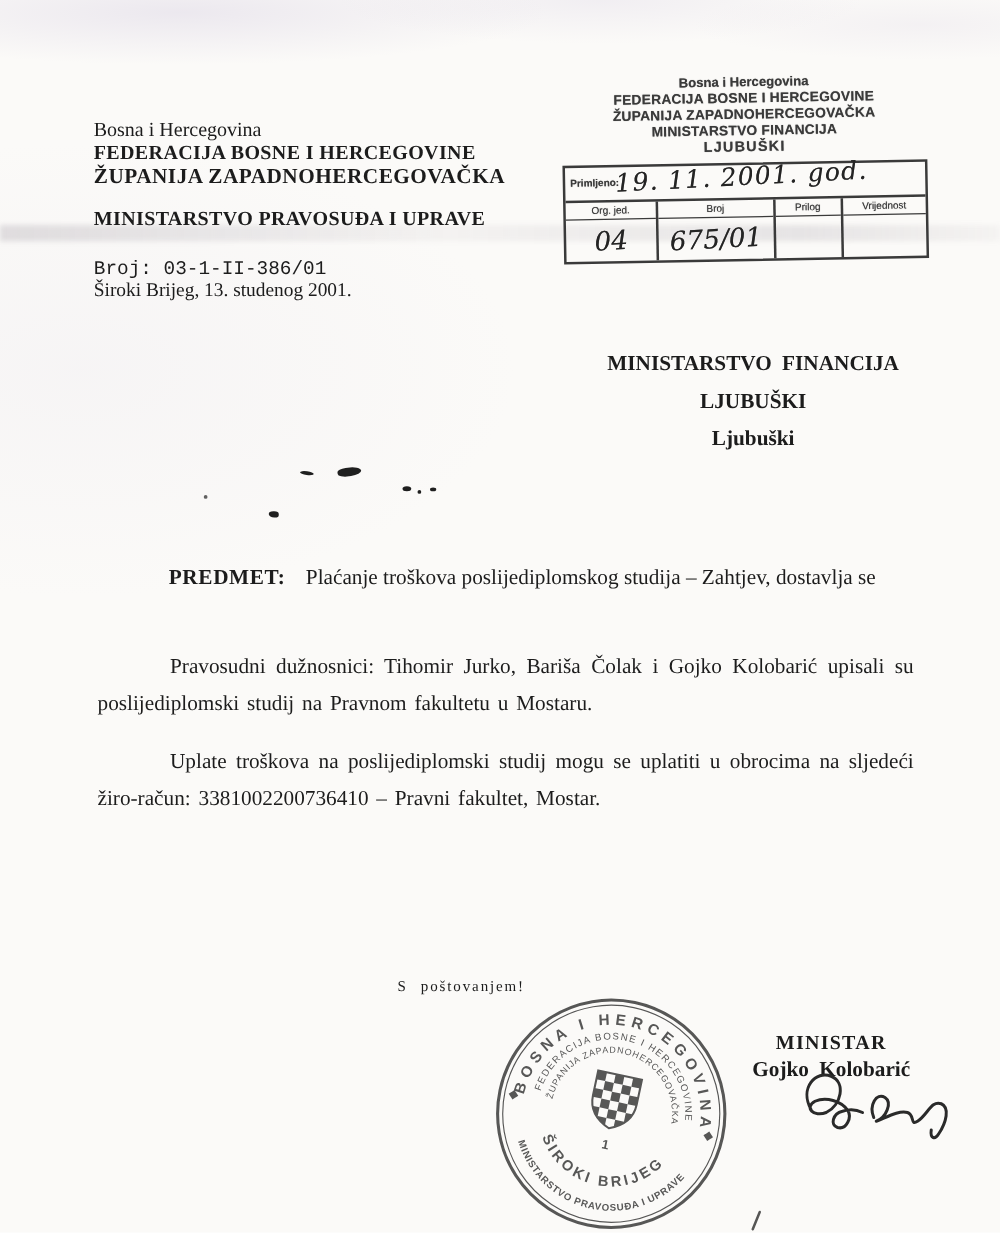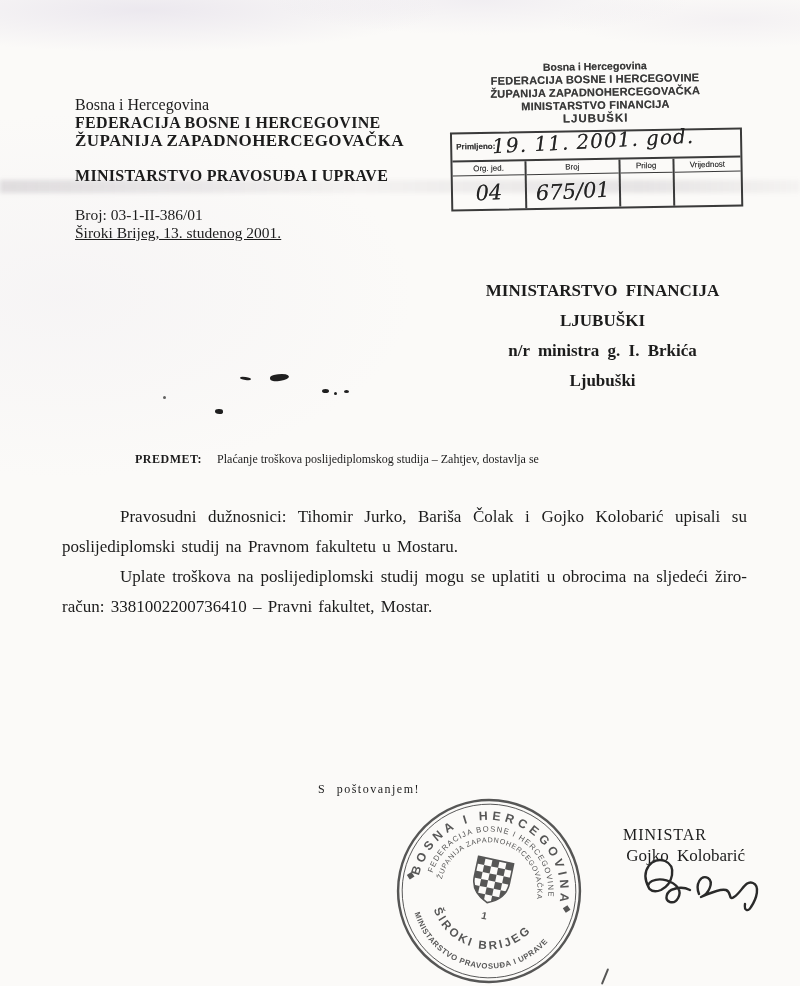--- a/index.html
+++ b/index.html
@@ -19,22 +19,22 @@
   
   .scan-band{position:absolute;left:0;top:180px;width:100%;height:13px;
     background:linear-gradient(90deg, rgba(120,112,125,.20), rgba(150,142,155,.07) 45%, rgba(125,118,130,.16) 80%, rgba(125,118,130,.05));
     filter:blur(2px);}
   
   .sender{position:absolute;left:75px;top:96px;line-height:18px;}
   .sender .l1{font-size:16px;}
   .sender .l2{font-size:16px;font-weight:bold;letter-spacing:.3px;}
   .sender .l3{font-size:17px;font-weight:bold;letter-spacing:.4px;}
   .sender .l4{font-size:16px;font-weight:bold;margin-top:17px;letter-spacing:.3px;}
-  .sender .ref{margin-top:21px;font-size:15.5px;}
-  .sender .pd{font-size:15.5px;text-decoration:underline;}
+  .sender .ref{margin-top:21px;font-size:15.5px;font-family:Liberation Mono, monospace;}
+  .sender .pd{font-size:15.5px;}
   
   .stamp{position:absolute;left:450px;top:60px;width:292px;transform:rotate(-1deg);
     color:#3a3a3a;font-family:"Liberation Sans", sans-serif;
     text-shadow:0 0 .6px rgba(55,55,55,.7);}
   .stamp .hdr{text-align:center;font-weight:bold;line-height:13px;}
   .stamp .h1{font-size:10.5px;}
   .stamp .h2,.stamp .h3,.stamp .h4{font-size:11px;letter-spacing:.2px;}
   .stamp .h5{font-size:11.5px;letter-spacing:1px;}
   .stamp .box{margin-top:5px;border:2px solid #3a3a3a;}
   .stamp .row1{position:relative;height:26px;border-bottom:2px solid #3a3a3a;}
@@ -46,33 +46,33 @@
   .stamp .cols{display:flex;}
   .stamp .col{border-right:2px solid #3a3a3a;display:flex;flex-direction:column;}
   .stamp .col:last-child{border-right:none;}
   .stamp .c1{width:25.5%;} .stamp .c2{width:32.5%;} .stamp .c3{width:18.5%;} .stamp .c4{width:23.5%;}
   .stamp .clabel{font-size:8px;text-align:center;height:13px;line-height:13px;border-bottom:1.5px solid #3a3a3a;}
   .stamp .cval{height:33px;display:flex;align-items:center;justify-content:center;font-size:21px;transform:rotate(-2deg);}
   
   .recipient{position:absolute;left:425px;top:276px;width:355px;text-align:center;
     font-weight:bold;font-size:17px;line-height:30px;word-spacing:4px;}
   
-  .subject{position:absolute;left:135px;top:452px;width:620px;font-size:12px;}
+  .subject{position:absolute;left:135px;top:452px;width:620px;font-size:17px;}
   .subject .lab{font-weight:bold;letter-spacing:.5px;}
   .subject .txt{margin-left:12px;}
   
   .body-text{position:absolute;left:62px;top:502px;width:685px;font-size:17px;line-height:30px;}
-  .body-text p{margin:0;text-align:justify;text-indent:58px;word-spacing:2px;}
+  .body-text p{margin:16px;text-align:justify;text-indent:58px;word-spacing:2px;}
   .closing{position:absolute;left:318px;top:782px;font-size:12px;letter-spacing:1.5px;word-spacing:6px;}
   
   .seal{position:absolute;left:394px;top:796px;width:190px;height:190px;opacity:.87;}
   
-  .signatory{position:absolute;left:585px;top:826px;width:160px;text-align:center;font-weight:normal;}
+  .signatory{position:absolute;left:585px;top:826px;width:160px;text-align:center;font-weight:bold;}
   .signatory .title{font-size:16px;letter-spacing:1px;}
-  .signatory .name{font-size:17px;margin-top:2px;word-spacing:4px;text-align:right;}
+  .signatory .name{font-size:17px;margin-top:2px;word-spacing:4px;}
   .sig-svg{position:absolute;left:633px;top:852px;width:150px;height:70px;}
   
   .smudge{position:absolute;background:#1f1f1f;border-radius:50%;}
   .sm1{left:240px;top:377px;width:11px;height:3px;transform:rotate(8deg);}
   .sm2{left:270px;top:374px;width:19px;height:7px;transform:rotate(-8deg);border-radius:40% 60% 50% 50%;}
   .sm3{left:322px;top:389px;width:7px;height:4px;}
   .sm4{left:334px;top:392px;width:3px;height:3px;}
   .sm5{left:344px;top:390px;width:5px;height:3px;}
   .sm6{left:215px;top:409px;width:8px;height:5px;border-radius:50% 50% 40% 60%;}
   .sm7{left:163px;top:396px;width:3px;height:3px;opacity:.7;}
@@ -122,21 +122,20 @@
           <div class="clabel">Vrijednost</div>
           <div class="cval hand"></div>
         </div>
       </div>
     </div>
   </div>
 
   <div class="recipient">
     <div>MINISTARSTVO  FINANCIJA</div>
     <div>LJUBUŠKI</div>
-    <div>n/r ministra  g.  I.  Brkića</div>
     <div>Ljubuški</div>
   </div>
 
   <div class="smudge sm1"></div>
   <div class="smudge sm2"></div>
   <div class="smudge sm3"></div>
   <div class="smudge sm4"></div>
   <div class="smudge sm5"></div>
   <div class="smudge sm6"></div>
   <div class="smudge sm7"></div>

